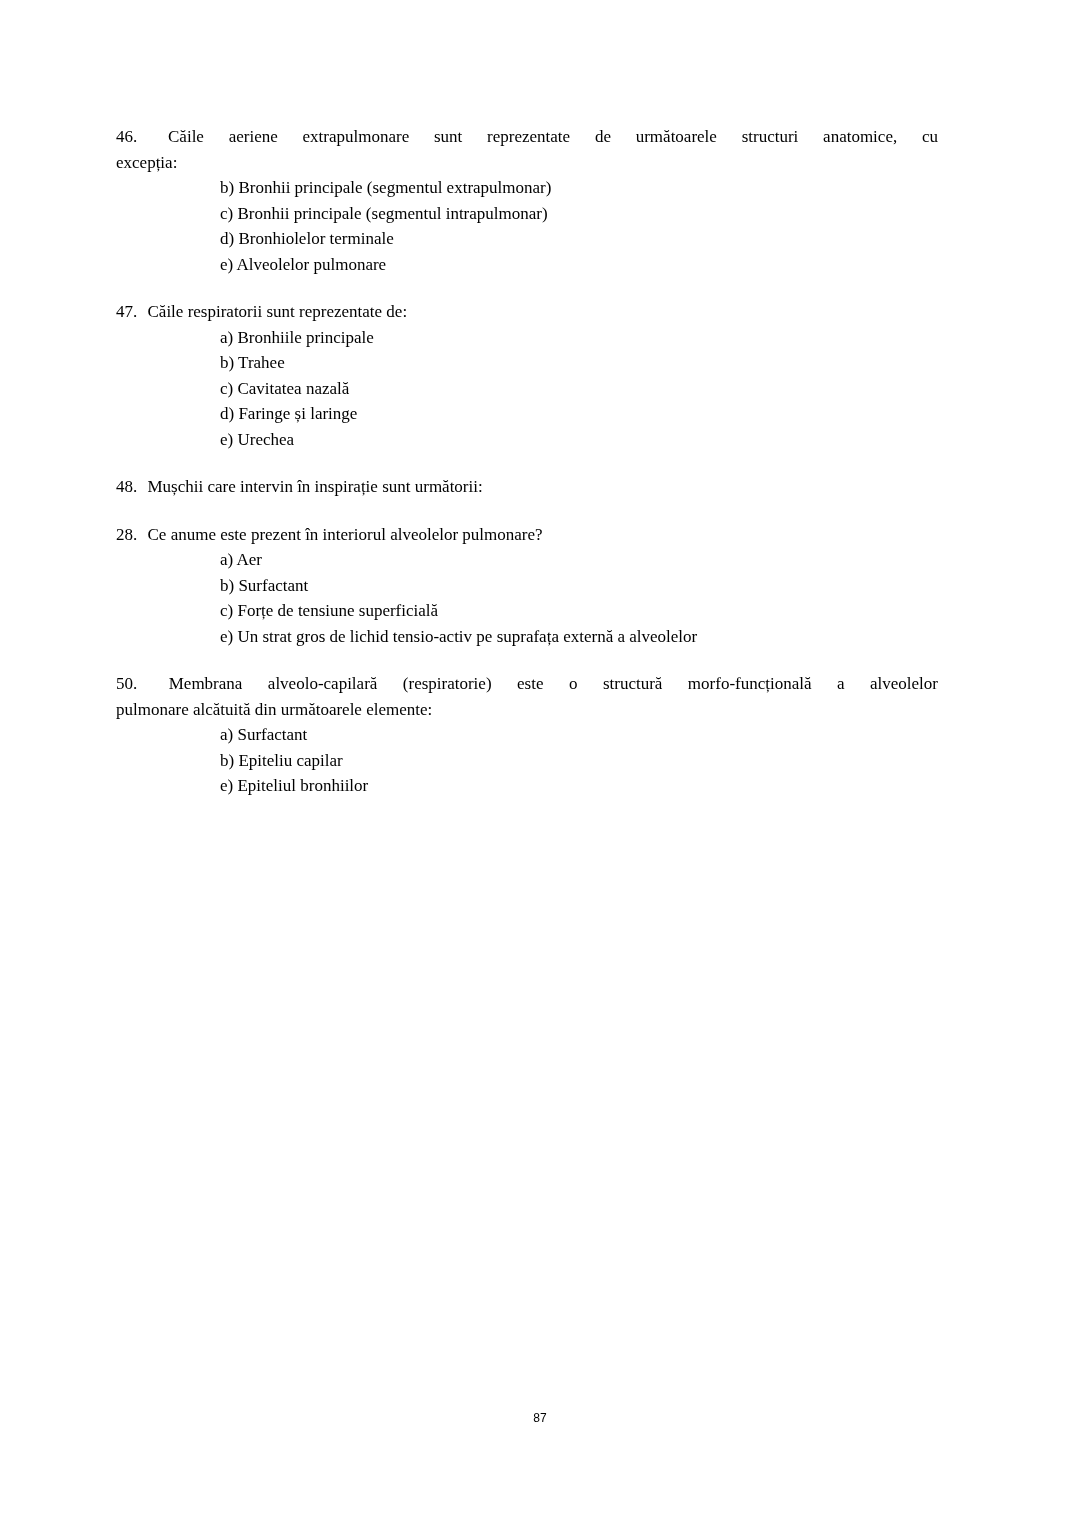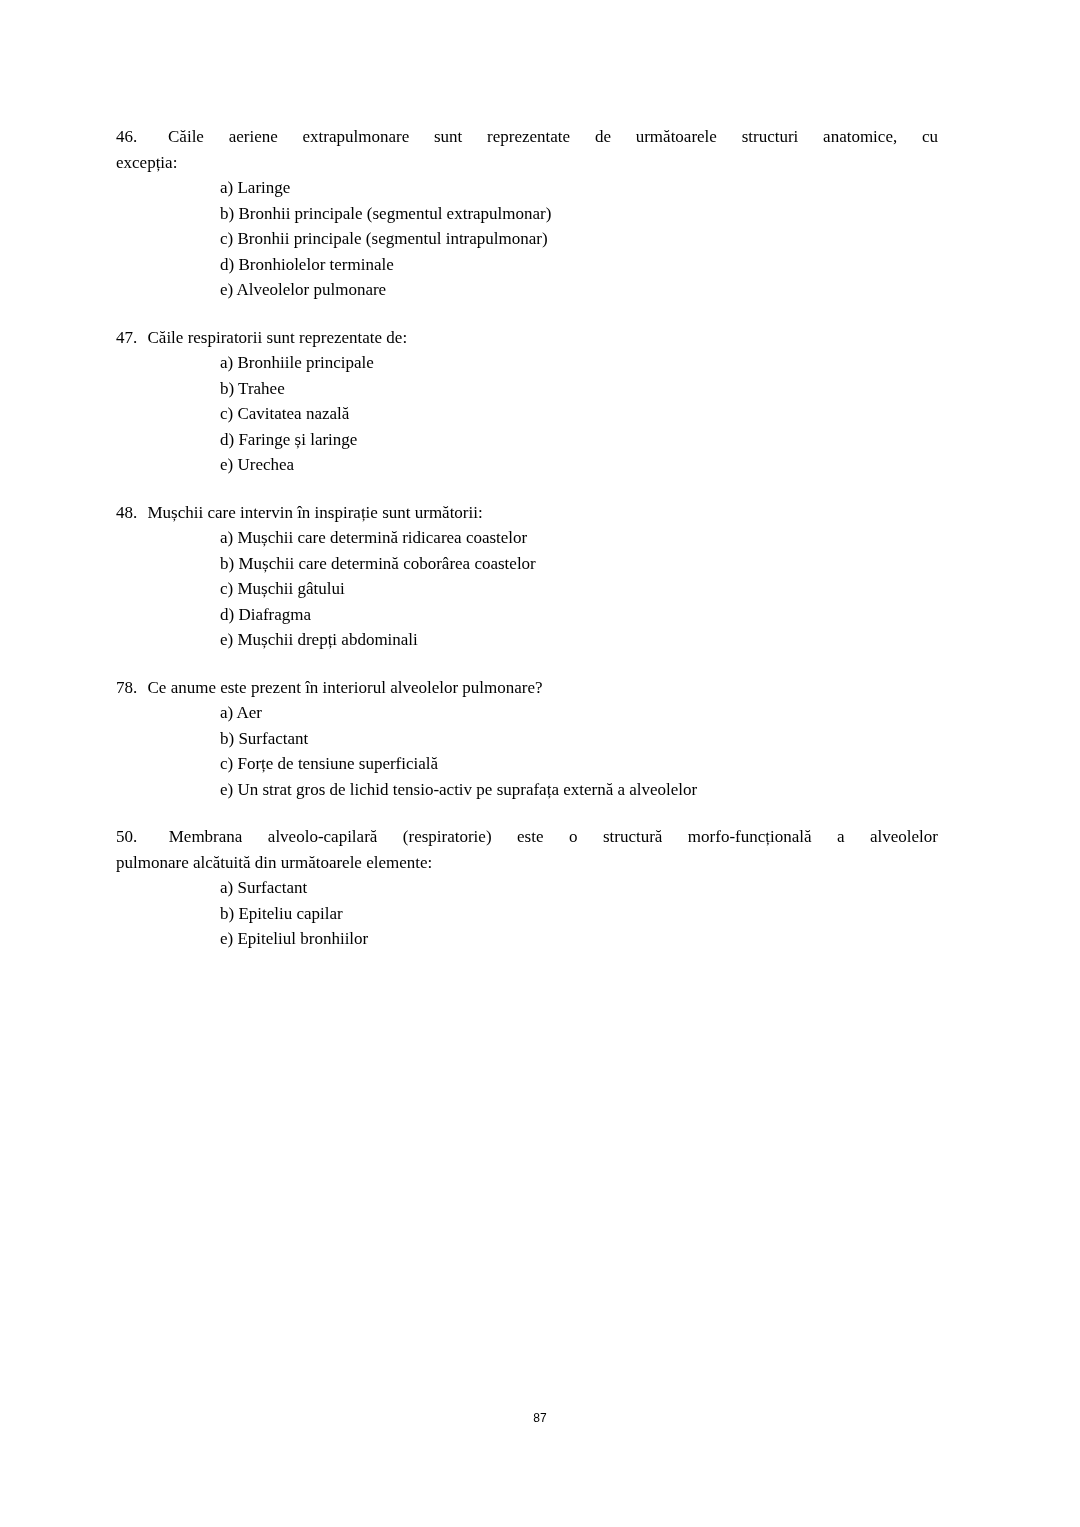--- a/index.html
+++ b/index.html
@@ -47,21 +47,20 @@
 <body>
 
 <main class="page-content">
 
   <section class="question">
     <p class="q-head">
       <span class="q-line q-line-justified"><span class="q-num">46.</span> <span>Căile aeriene extrapulmonare sunt reprezentate de următoarele structuri anatomice, cu</span></span>
       <span class="q-line">excepția:</span>
     </p>
     <ul class="options">
-      <li>a) Laringe</li>
       <li>b) Bronhii principale (segmentul extrapulmonar)</li>
       <li>c) Bronhii principale (segmentul intrapulmonar)</li>
       <li>d) Bronhiolelor terminale</li>
       <li>e) Alveolelor pulmonare</li>
     </ul>
   </section>
 
   <section class="question">
     <p class="q-head">
       <span class="q-line"><span class="q-num">47.</span> <span>Căile respiratorii sunt reprezentate de:</span></span>
@@ -72,32 +71,25 @@
       <li>c) Cavitatea nazală</li>
       <li>d) Faringe și laringe</li>
       <li>e) Urechea</li>
     </ul>
   </section>
 
   <section class="question">
     <p class="q-head">
       <span class="q-line"><span class="q-num">48.</span> <span>Mușchii care intervin în inspirație sunt următorii:</span></span>
     </p>
-    <ul class="options">
-      <li>a) Mușchii care determină ridicarea coastelor</li>
-      <li>b) Mușchii care determină coborârea coastelor</li>
-      <li>c) Mușchii gâtului</li>
-      <li>d) Diafragma</li>
-      <li>e) Mușchii drepți abdominali</li>
-    </ul>
   </section>
 
   <section class="question">
     <p class="q-head">
-      <span class="q-line"><span class="q-num">78.</span> <span>Ce anume este prezent în interiorul alveolelor pulmonare?</span></span>
+      <span class="q-line"><span class="q-num">28.</span> <span>Ce anume este prezent în interiorul alveolelor pulmonare?</span></span>
     </p>
     <ul class="options">
       <li>a) Aer</li>
       <li>b) Surfactant</li>
       <li>c) Forțe de tensiune superficială</li>
       <li>e) Un strat gros de lichid tensio-activ pe suprafața externă a alveolelor</li>
     </ul>
   </section>
 
   <section class="question">

